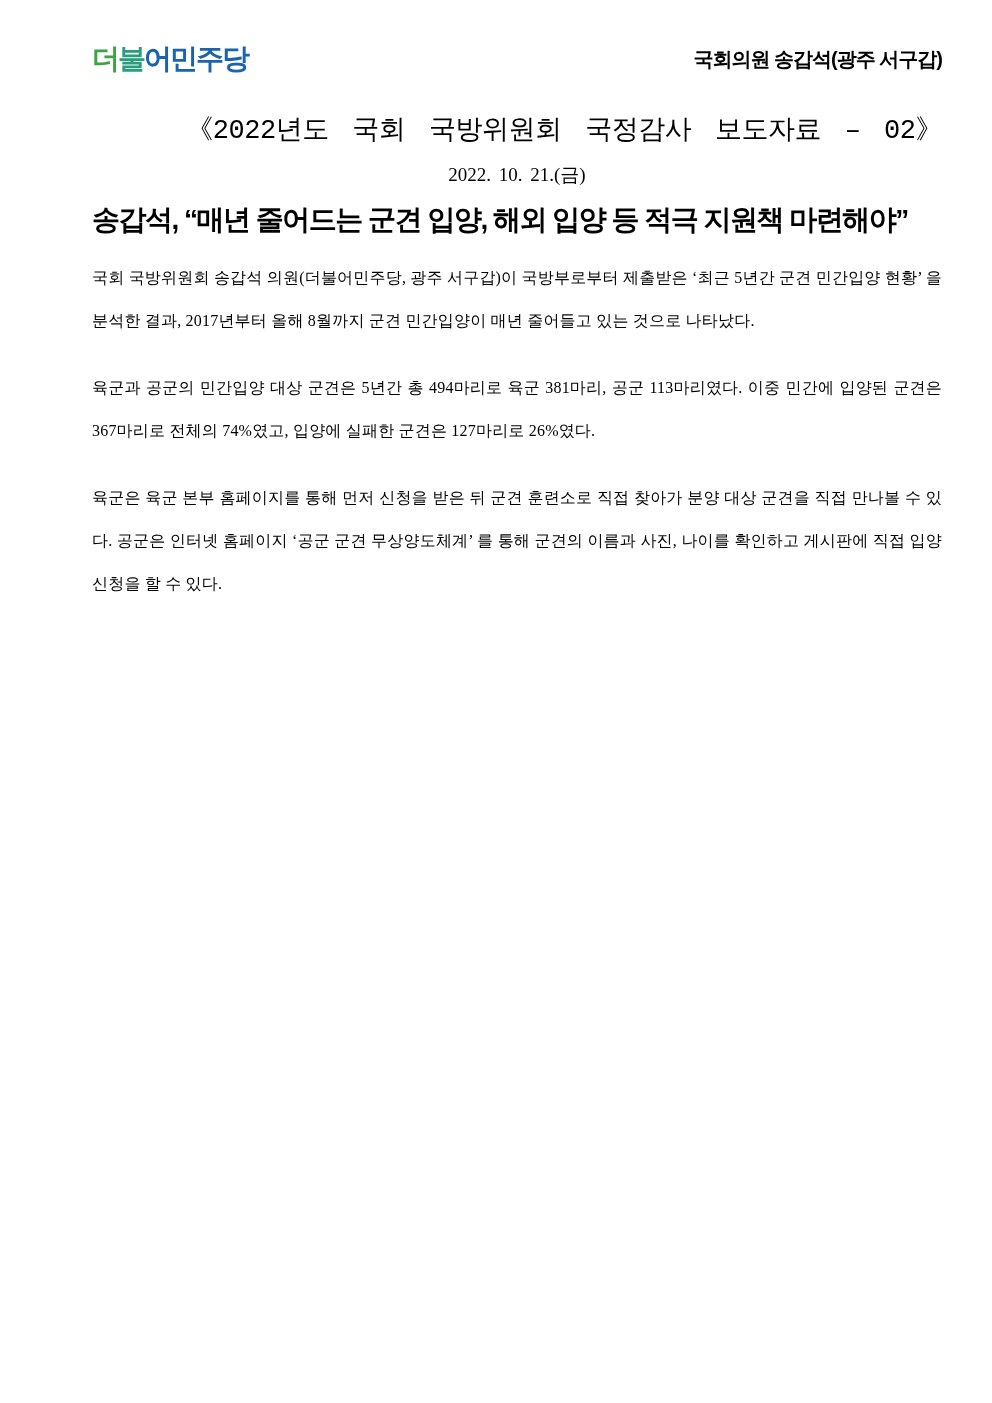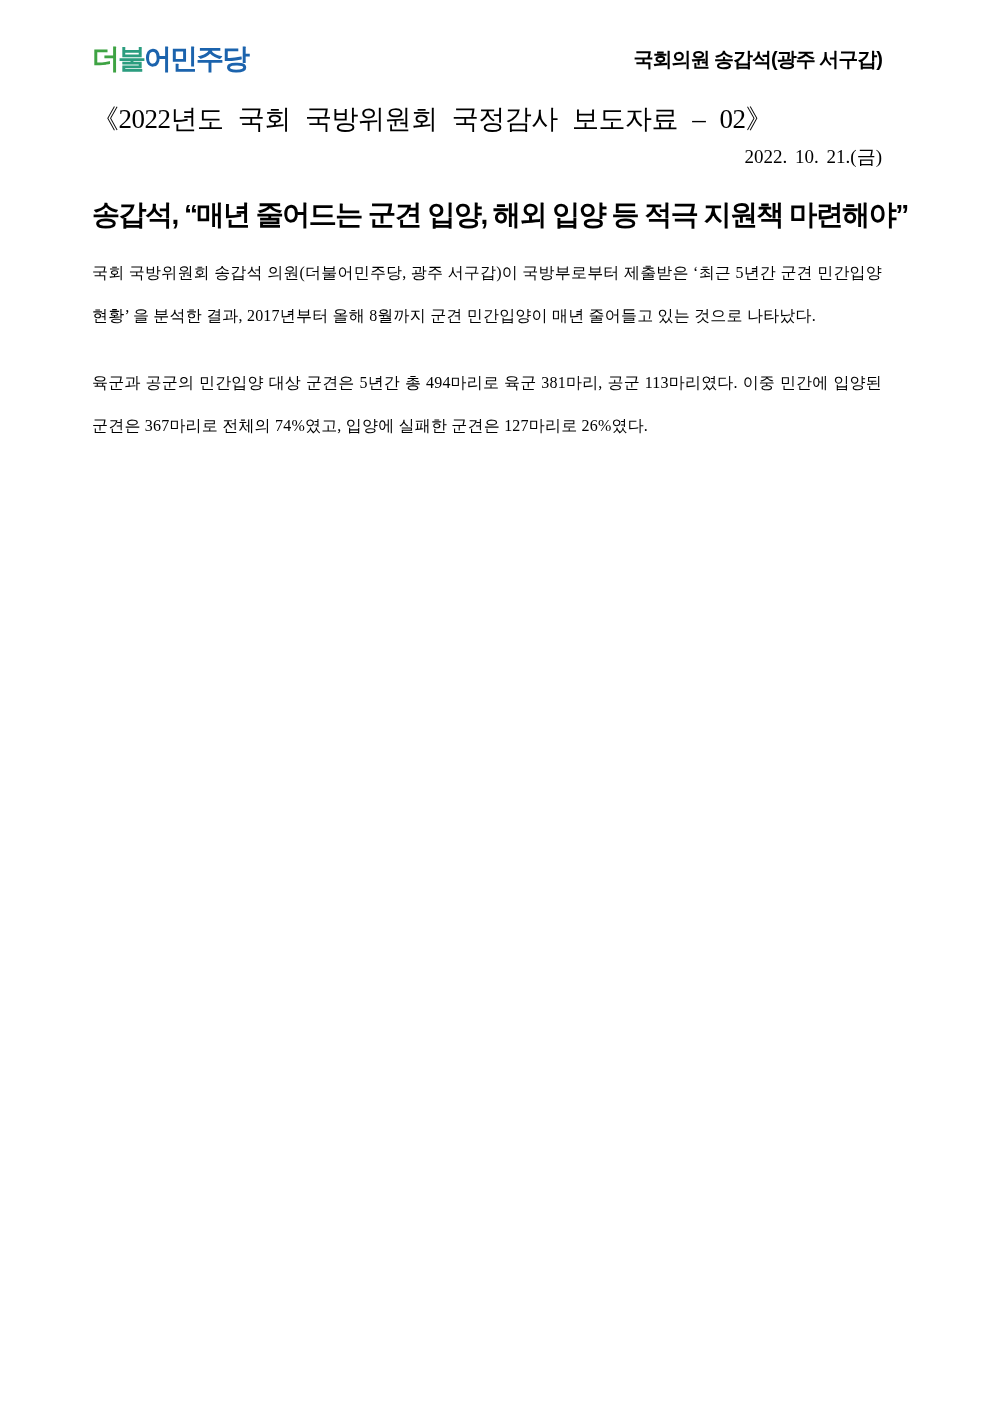--- a/index.html
+++ b/index.html
@@ -11,21 +11,21 @@
     width: 992px;
     height: 1403px;
     overflow: hidden;
     font-family: "Liberation Serif", "DejaVu Serif", serif;
     color: #000000;
   }
   .page {
     box-sizing: border-box;
     width: 992px;
     height: 1403px;
-    padding: 40px 110px 0 92px;
+    padding: 40px 50px 0 92px;
   }
   
   .header-row {
     display: flex;
     justify-content: space-between;
     align-items: center;
     height: 38px;
   }
   .party-logo {
     font-family: "Liberation Sans", "DejaVu Sans", sans-serif;
@@ -41,38 +41,39 @@
   .member-name {
     font-family: "Liberation Sans", "DejaVu Sans", sans-serif;
     font-weight: 800;
     font-size: 20px;
     letter-spacing: -1px;
     line-height: 1;
     white-space: nowrap;
   }
   
   .doc-title {
-    margin-top: 24px;
-    text-align: left;
+    margin-top: 36px;
+    text-align: right;
     font-size: 27px;
     font-weight: 400;
     word-spacing: 8px;
     letter-spacing: -0.5px;
     line-height: 34px;
     white-space: nowrap;
+    font-family: Liberation Mono, monospace;
   }
   .doc-date {
-    margin-top: 9px;
-    text-align: right;
+    margin-top: 15px;
+    text-align: center;
     font-size: 19px;
     word-spacing: 3px;
     line-height: 24px;
   }
   .headline {
-    margin-top: 26px;
+    margin-top: 13px;
     font-family: "Liberation Sans", "DejaVu Sans", sans-serif;
     font-weight: 800;
     font-size: 28px;
     letter-spacing: -1.5px;
     line-height: 40px;
     white-space: nowrap;
   }
   
   .body-text {
     margin-top: 16px;
@@ -101,15 +102,16 @@
 
   <div class="doc-title">《2022년도 국회 국방위원회 국정감사 보도자료 – 02》</div>
 
   <div class="doc-date">2022. 10. 21.(금)</div>
 
   <div class="headline">송갑석, “매년 줄어드는 군견 입양, 해외 입양 등 적극 지원책 마련해야”</div>
 
   <div class="body-text">
     <p>국회 국방위원회 송갑석 의원(더불어민주당, 광주 서구갑)이 국방부로부터 제출받은 ‘최근 5년간 군견 민간입양 현황’ 을 분석한 결과, 2017년부터 올해 8월까지 군견 민간입양이 매년 줄어들고 있는 것으로 나타났다.</p>
     <p>육군과 공군의 민간입양 대상 군견은 5년간 총 494마리로 육군 381마리, 공군 113마리였다. 이중 민간에 입양된 군견은 367마리로 전체의 74%였고, 입양에 실패한 군견은 127마리로 26%였다.</p>
+    <p>육군은 육군 본부 홈페이지를 통해 먼저 신청을 받은 뒤 군견 훈련소로 직접 찾아가 분양 대상 군견을 직접 만나볼 수 있다. 공군은 인터넷 홈페이지 ‘공군 군견 무상양도체계’ 를 통해 군견의 이름과 사진, 나이를 확인하고 게시판에 직접 입양 신청을 할 수 있다.</p>
   </div>
 
 </div>
 
 </body></html>

